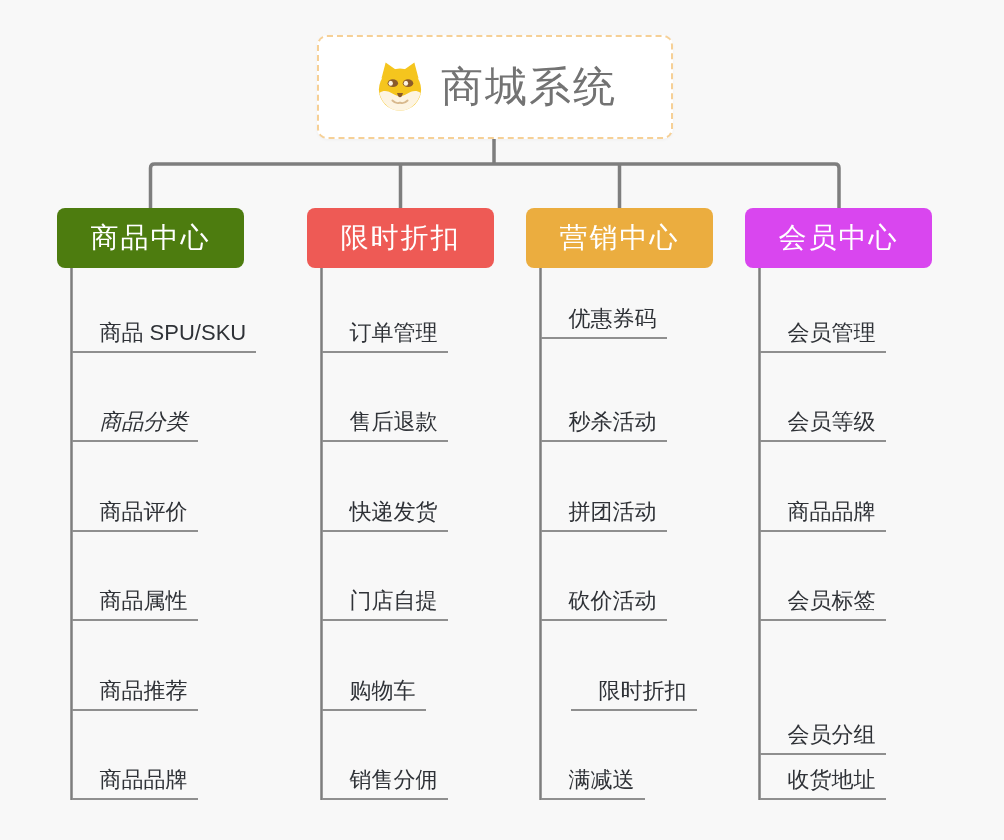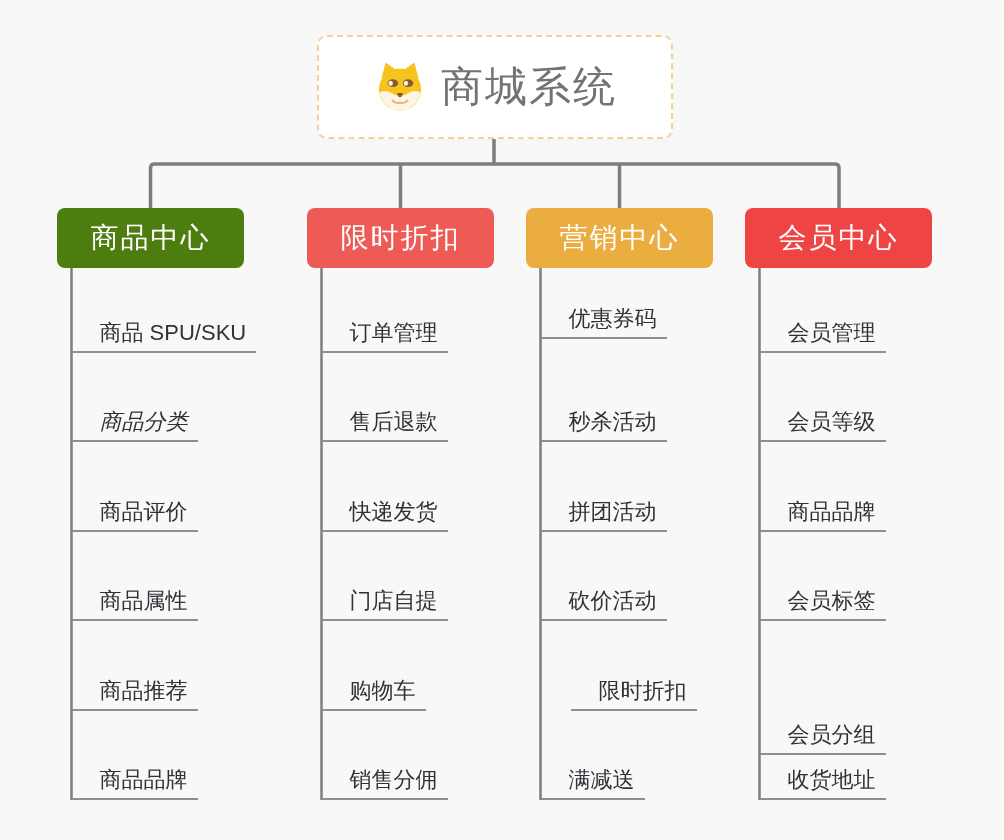--- a/index.html
+++ b/index.html
@@ -140,21 +140,21 @@
       <div class="leaf-item" style="left: 321.5px; top: 762px;">销售分佣</div>
       <div class="branch-node" style="left: 526px; background: rgb(235, 173, 63);">
         <span class="branch-label">营销中心</span>
       </div>
       <div class="leaf-item" style="left: 540.5px; top: 301px;">优惠券码</div>
       <div class="leaf-item" style="left: 540.5px; top: 404px;">秒杀活动</div>
       <div class="leaf-item" style="left: 540.5px; top: 494px;">拼团活动</div>
       <div class="leaf-item" style="left: 540.5px; top: 583px;">砍价活动</div>
       <div class="leaf-item" style="left: 540.5px; top: 673px; margin-left: 30px;">限时折扣</div>
       <div class="leaf-item" style="left: 540.5px; top: 762px;">满减送</div>
-      <div class="branch-node" style="left: 745px; background: #ef4444;">
+      <div class="branch-node" style="left: 745px; background: #d946ef;">
         <span class="branch-label">会员中心</span>
       </div>
       <div class="leaf-item" style="left: 759.5px; top: 315px;">会员管理</div>
       <div class="leaf-item" style="left: 759.5px; top: 404px;">会员等级</div>
       <div class="leaf-item" style="left: 759.5px; top: 494px;">商品品牌</div>
       <div class="leaf-item" style="left: 759.5px; top: 583px;">会员标签</div>
       <div class="leaf-item" style="left: 759.5px; top: 673px; margin-top: 44px;">会员分组</div>
       <div class="leaf-item" style="left: 759.5px; top: 762px;">收货地址</div>
     </div>
 

